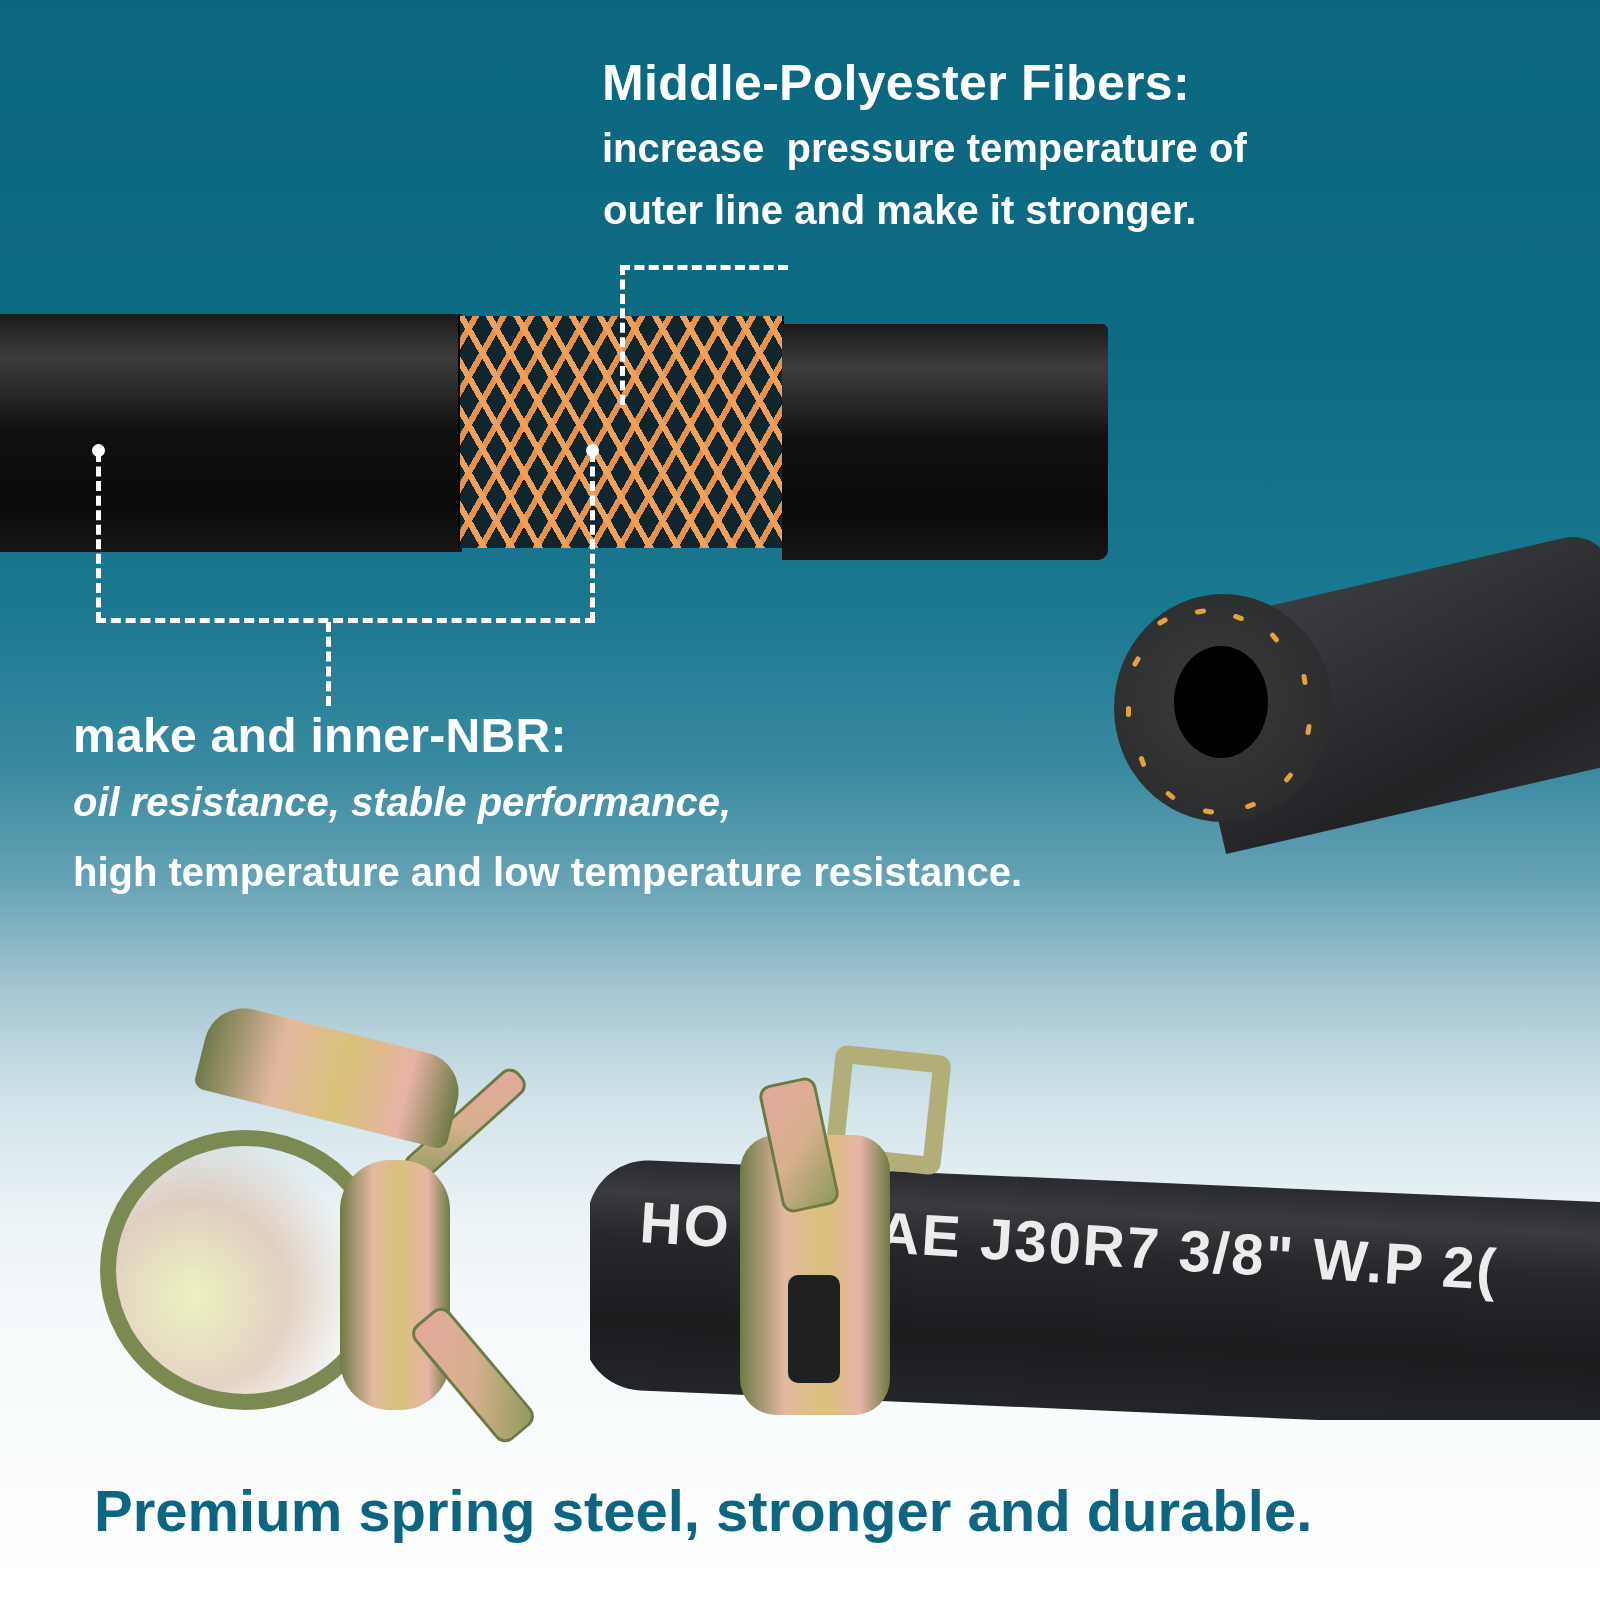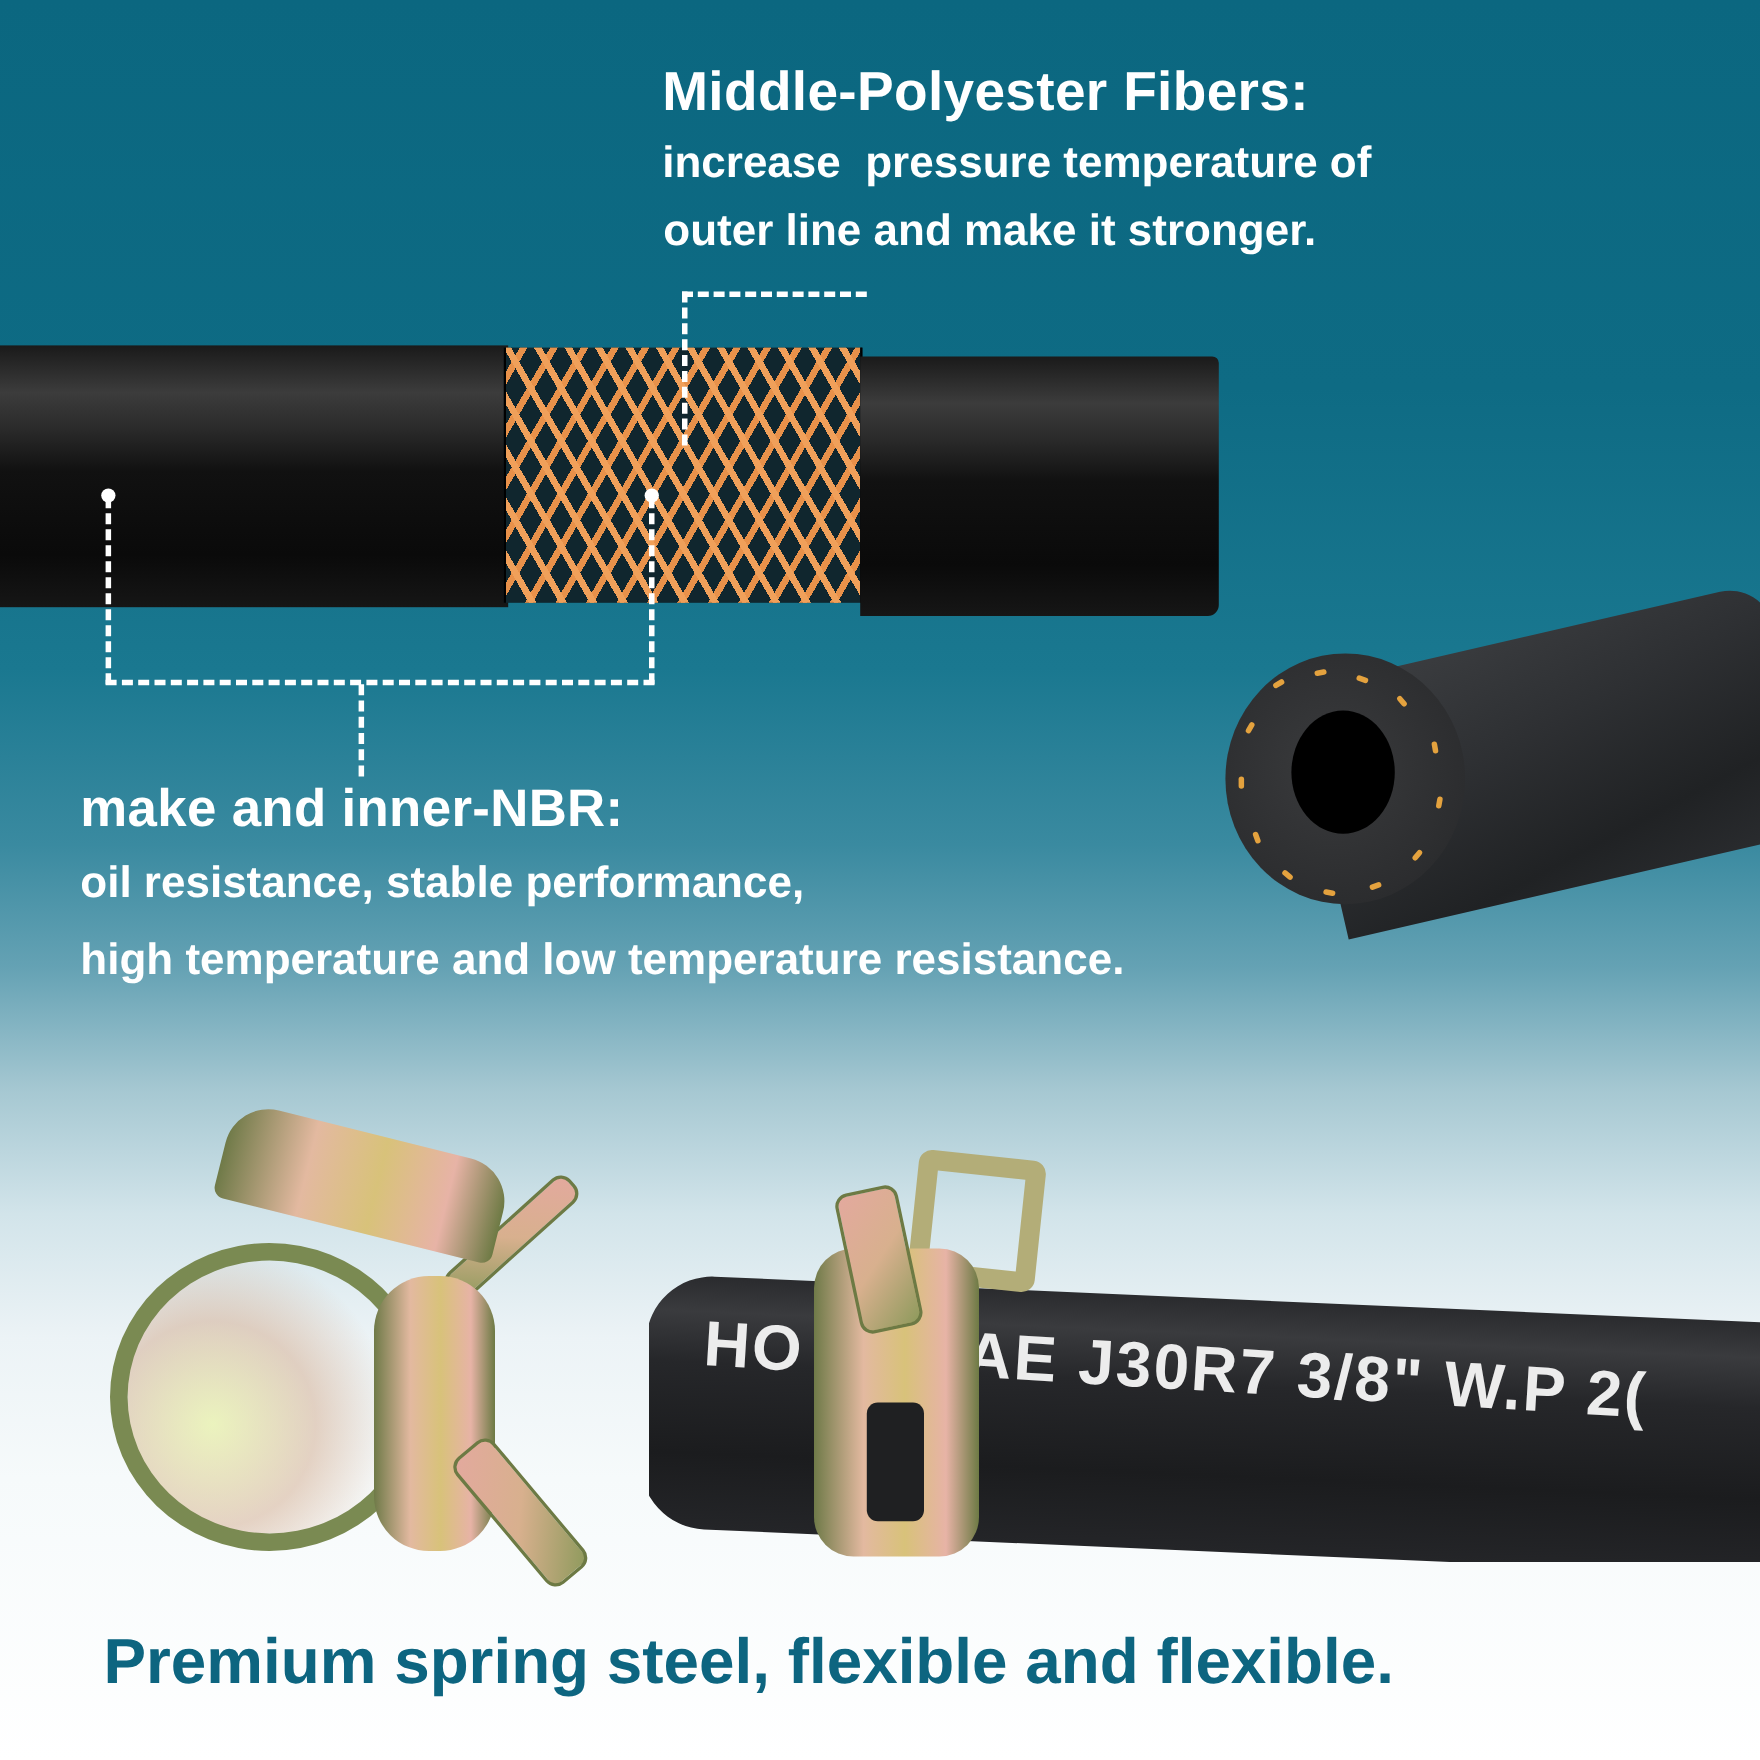--- a/index.html
+++ b/index.html
@@ -152,34 +152,34 @@
     <div class="abs fiber-dot" style="left:134px; top:206px; transform:rotate(70deg);"></div>
     <div class="abs fiber-dot" style="left:92px; top:212px; transform:rotate(100deg);"></div>
     <div class="abs fiber-dot" style="left:54px; top:196px; transform:rotate(130deg);"></div>
     <div class="abs fiber-dot" style="left:26px; top:162px; transform:rotate(160deg);"></div>
     <div class="abs fiber-dot" style="left:12px; top:112px; transform:rotate(0deg);"></div>
     <div class="abs fiber-dot" style="left:20px; top:62px; transform:rotate(30deg);"></div>
   </div>
 </div>
 
 <div class="abs callout-title" style="left:73px; top:712px; font-size:48px;">make and inner-NBR:</div>
-<div class="abs callout-body" style="left:73px; top:782px;">oil resistance, stable performance,</div>
+<div class="abs callout-body" style="left:73px; top:782px;font-style:italic;">oil resistance, stable performance,</div>
 <div class="abs callout-body" style="left:73px; top:852px;">high temperature and low temperature resistance.</div>
 
 <div class="abs" style="left:90px; top:1010px; width:470px; height:430px;">
   <div class="abs clamp-tab" style="left:360px; top:40px; width:30px; height:150px; transform:rotate(48deg);"></div>
   <div class="abs clamp-band" style="left:110px; top:20px; width:260px; height:90px; transform:rotate(14deg); border-radius:40px 40px 10px 10px;"></div>
   <div class="abs clamp-ring" style="left:10px; top:120px; width:290px; height:280px;"></div>
   <div class="abs clamp-band" style="left:250px; top:150px; width:110px; height:250px; border-radius:50px;"></div>
   <div class="abs clamp-tab" style="left:360px; top:290px; width:46px; height:150px; transform:rotate(-40deg);"></div>
 </div>
 
 <div class="abs" style="left:590px; top:1040px; width:1010px; height:380px; overflow:hidden;">
   <div class="abs label-hose" style="left:0; top:118px; width:1060px; height:230px;"></div>
   <div class="abs hose-print" style="left:52px; top:148px;">HO</div>
   <div class="abs hose-print" style="left:290px; top:158px;">AE  J30R7  3/8"  W.P  2(</div>
   <div class="abs clamp-tab" style="left:240px; top:10px; width:116px; height:120px; transform:rotate(6deg); background:transparent; border:18px solid #b3ad78;"></div>
   <div class="abs clamp-band" style="left:150px; top:95px; width:150px; height:280px; border-radius:36px;"></div>
   <div class="abs" style="left:198px; top:235px; width:52px; height:108px; background:#1f2022; border-radius:10px;"></div>
   <div class="abs clamp-tab" style="left:180px; top:40px; width:58px; height:130px; transform:rotate(-12deg);"></div>
 </div>
 
-<div class="abs tagline" style="left:94px; top:1482px;">Premium spring steel, flexible and flexible.</div>
+<div class="abs tagline" style="left:94px; top:1482px;">Premium spring steel, stronger and durable.</div>
 
 </body></html>

